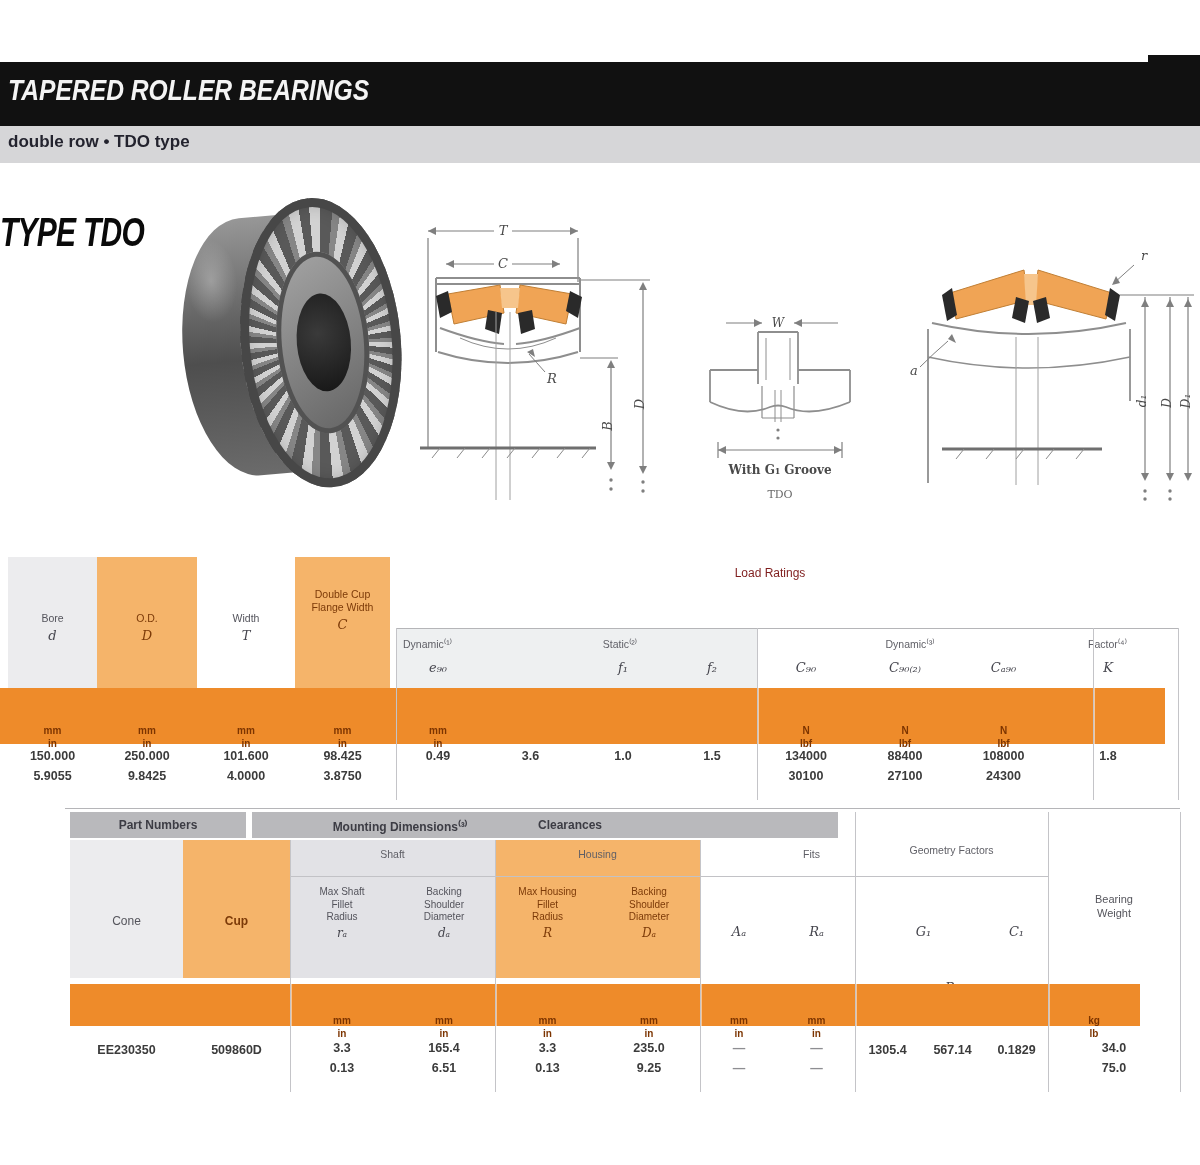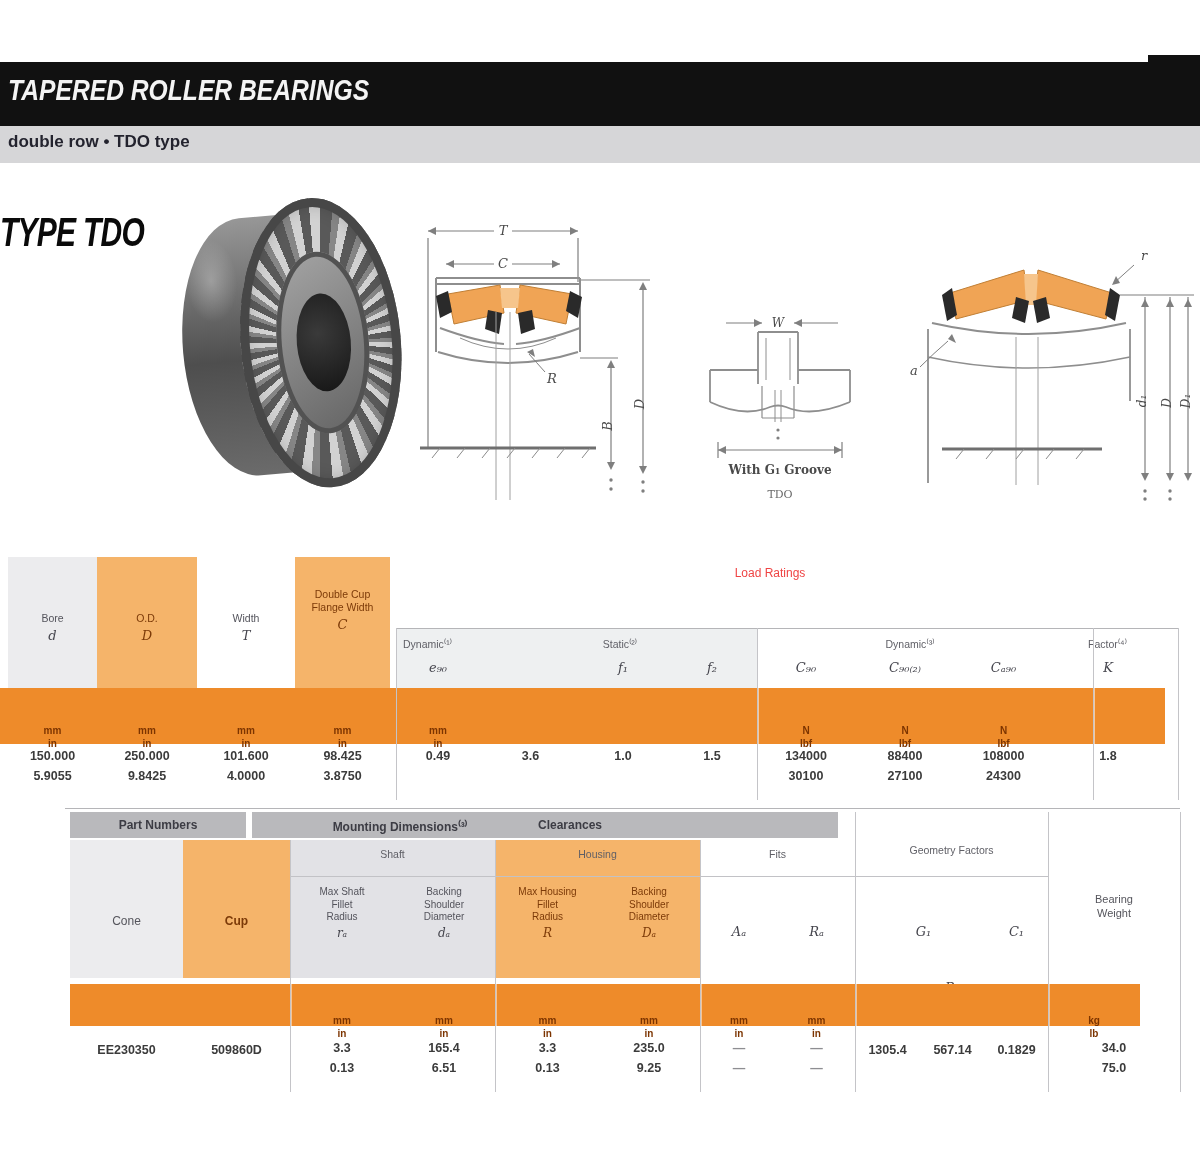--- a/index.html
+++ b/index.html
@@ -229,21 +229,21 @@
     <div>Width</div>
     <div></div>
     <div class="sym" style="margin-top:3px;">T</div>
   </div>
   <div class="abs ctr hdr-sm brown" style="left:295px;top:588px;width:95px;">
     <div>Double Cup</div>
     <div>Flange Width</div>
     <div class="sym" style="margin-top:3px;color:#7c3a08;">C</div>
   </div>
 
-  <div class="abs ctr" style="left:670px;top:566px;width:200px;font-size:12px;color:#ef4444;">Load Ratings</div>
+  <div class="abs ctr" style="left:670px;top:566px;width:200px;font-size:12px;color:#7f1d1d;">Load Ratings</div>
 
   <div class="abs" style="left:396px;top:628px;width:361px;height:60px;background:#eef0f1;"></div>
   <div class="hline" style="left:396px;top:628px;width:782px;"></div>
 
   <div class="abs grouplab" style="left:403px;top:637px;">Dynamic⁽¹⁾</div>
   <div class="abs grouplab ctr" style="left:545px;top:637px;width:150px;">Static⁽²⁾</div>
   <div class="abs grouplab ctr" style="left:830px;top:637px;width:160px;">Dynamic⁽³⁾</div>
   <div class="abs grouplab ctr" style="left:1050px;top:637px;width:115px;">Factor⁽⁴⁾</div>
 
   <div class="abs ctr sym" style="left:396px;top:660px;width:84px;">e₉₀</div>
@@ -336,21 +336,21 @@
   <div class="abs ctr" style="left:290px;top:818px;width:220px;font-size:12px;font-weight:bold;color:#3c3c44;">Mounting Dimensions⁽³⁾</div>
   <div class="abs ctr" style="left:470px;top:818px;width:200px;font-size:12px;font-weight:bold;color:#3c3c44;">Clearances</div>
 
   <div class="abs" style="left:70px;top:840px;width:113px;height:138px;background:#ececee;"></div>
   <div class="abs" style="left:183px;top:840px;width:107px;height:138px;background:#f5b46a;"></div>
   <div class="abs" style="left:290px;top:840px;width:205px;height:138px;background:#e2e2e6;"></div>
   <div class="abs" style="left:495px;top:840px;width:205px;height:138px;background:#f5b46a;"></div>
 
   <div class="abs ctr grouplab" style="left:290px;top:848px;width:205px;">Shaft</div>
   <div class="abs ctr grouplab brown" style="left:495px;top:848px;width:205px;">Housing</div>
-  <div class="abs ctr grouplab" style="left:700px;top:848px;width:155px;">Fits</div>
+  <div class="abs ctr grouplab" style="left:700px;top:848px;width:155px;padding-left:34px;">Fits</div>
   <div class="abs ctr grouplab" style="left:855px;top:844px;width:193px;">Geometry Factors</div>
   <div class="hline" style="left:290px;top:876px;width:758px;background:#c2c2c6;"></div>
 
   <div class="abs ctr" style="left:70px;top:914px;width:113px;font-size:12px;color:#55555c;">Cone</div>
   <div class="abs ctr" style="left:183px;top:914px;width:107px;font-size:12px;font-weight:600;color:#7c3a08;text-align:center;">Cup</div>
 
   <div class="abs ctr hdr-xs" style="left:292px;top:886px;width:100px;">
     <div>Max Shaft</div>
     <div>Fillet</div>
     <div>Radius</div>

